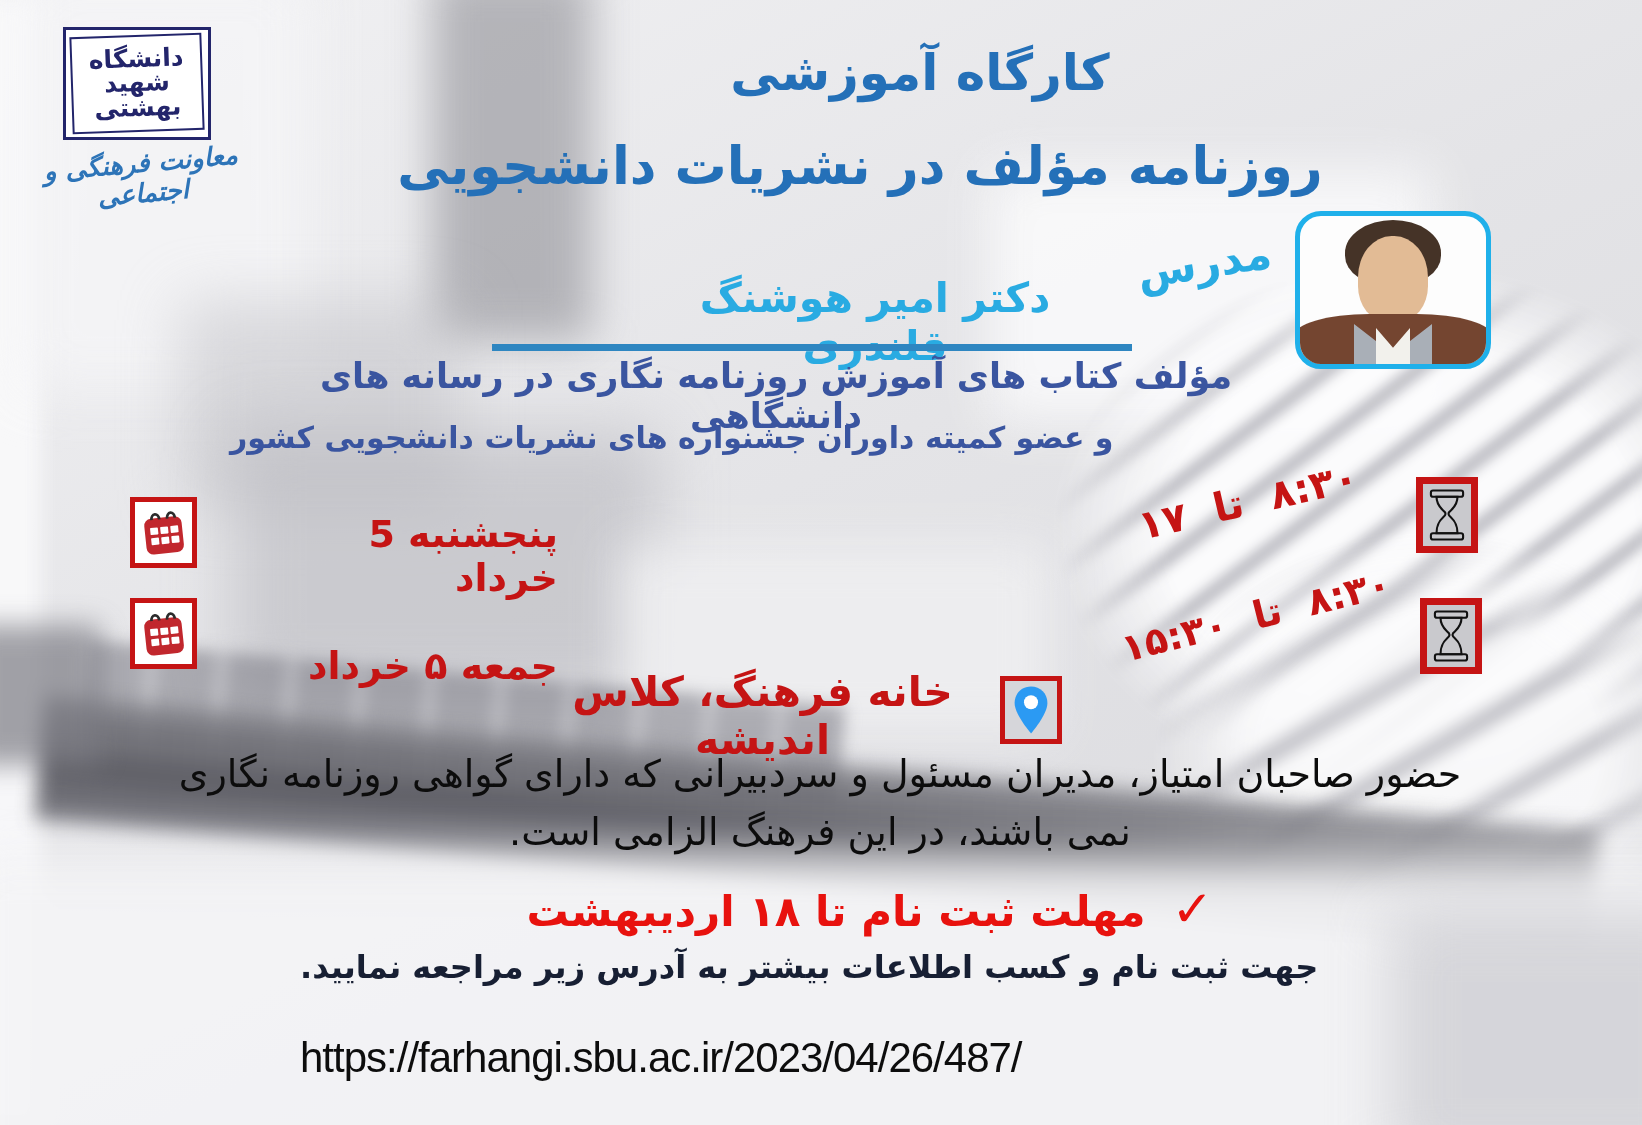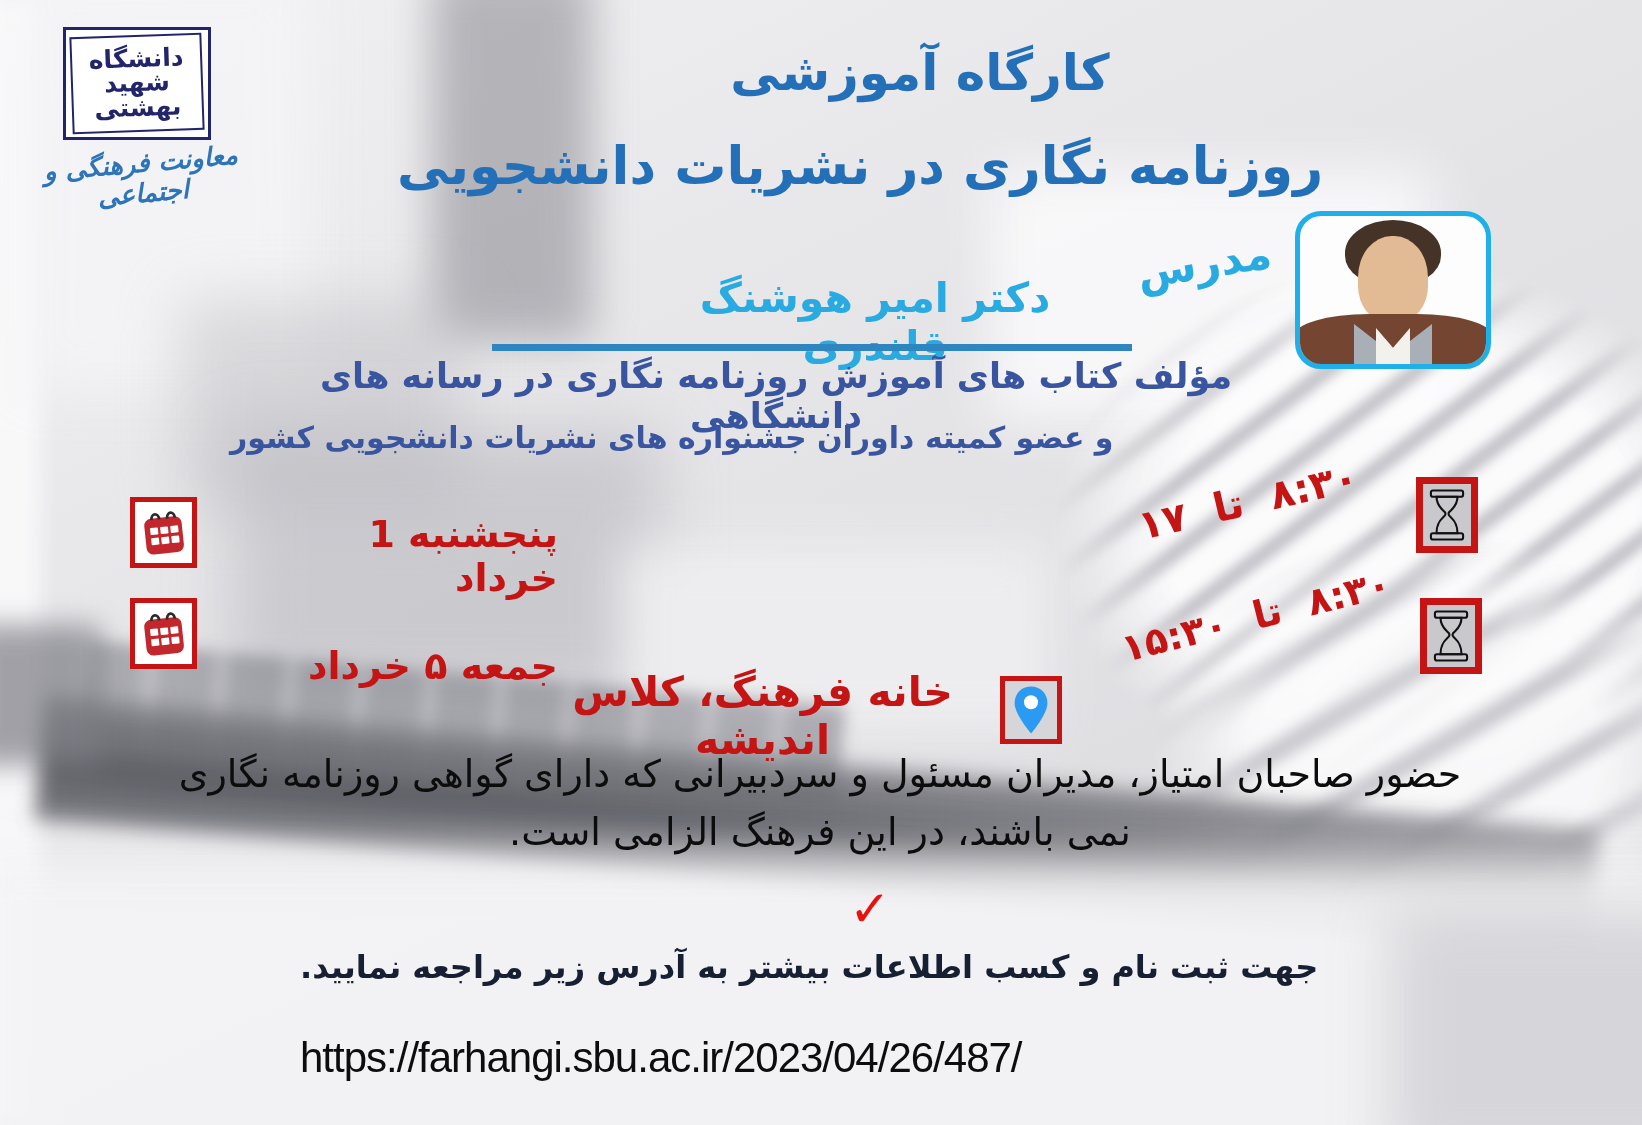--- a/index.html
+++ b/index.html
@@ -107,21 +107,21 @@
   <div class="fg logo-box">
     <div class="logo-inner rtl">
       <span>دانشگاه</span>
       <span>شهید</span>
       <span>بهشتی</span>
     </div>
   </div>
   <div class="fg dept rtl">معاونت فرهنگی و اجتماعی</div>
 
   <div class="fg title1 rtl">کارگاه آموزشی</div>
-  <div class="fg title2 rtl">روزنامه نگاری در نشریات دانشجویی</div>
+  <div class="fg title2 rtl">روزنامه مؤلف در نشریات دانشجویی</div>
 
   <div class="fg modares rtl">مدرس</div>
   <div class="fg photo">
     <div class="hair"></div>
     <div class="face"></div>
     <div class="neck"></div>
     <div class="jacket"></div>
     <div class="sweater"></div>
     <div class="shirt"></div>
   </div>
@@ -148,21 +148,21 @@
           <rect x="15" y="26" width="10" height="9" rx="1"></rect>
             <rect x="28" y="26" width="10" height="9" rx="1"></rect>
             <rect x="41" y="26" width="10" height="9" rx="1"></rect>
           <rect x="15" y="39" width="10" height="9" rx="1"></rect>
             <rect x="28" y="39" width="10" height="9" rx="1"></rect>
             <rect x="41" y="39" width="10" height="9" rx="1"></rect>
         </g>
       </g>
     </svg>
   </div>
-  <div class="fg date date1 rtl">پنجشنبه 1 خرداد</div>
+  <div class="fg date date1 rtl">پنجشنبه 5 خرداد</div>
 
   <div class="fg icon-box hg-box hg2">
     <svg width="42" height="56" viewBox="0 0 60 80" fill="none" stroke="#111" stroke-width="3">
       <rect x="7" y="5" width="46" height="9" rx="3"></rect>
       <rect x="7" y="66" width="46" height="9" rx="3"></rect>
       <path d="M15 14 h30 c0 14 -9 18 -12 22 c-1 1.5 -1 3 0 4.5 c3 4 12 8 12 25.5 h-30 c0 -17.5 9 -21.5 12 -25.5 c1 -1.5 1 -3 0 -4.5 c-3 -4 -12 -8 -12 -22 z"></path>
     </svg>
   </div>
   <div class="fg time time2 rtl">۸:۳۰ تا ۱۵:۳۰</div>
   <div class="fg icon-box cal-box cal2">
@@ -190,18 +190,19 @@
       <circle cx="24" cy="22" r="9" fill="#ffffff"></circle>
     </svg>
   </div>
   <div class="fg loc rtl">خانه فرهنگ، کلاس اندیشه</div>
 
   <div class="fg note note1 rtl">حضور صاحبان امتیاز، مدیران مسئول و سردبیرانی که دارای گواهی روزنامه نگاری</div>
   <div class="fg note note2 rtl">نمی باشند، در این فرهنگ الزامی است.</div>
 
   <div class="fg deadline rtl">
     <span class="check">✓</span>
+    <span>مهلت ثبت نام تا ۱۸ اردیبهشت</span>
   </div>
 
   <div class="fg cta rtl">جهت ثبت نام و کسب اطلاعات بیشتر به آدرس زیر مراجعه نمایید.</div>
   <div class="fg url">https://farhangi.sbu.ac.ir/2023/04/26/487/</div>
 
 </div>
 
 </body></html>

